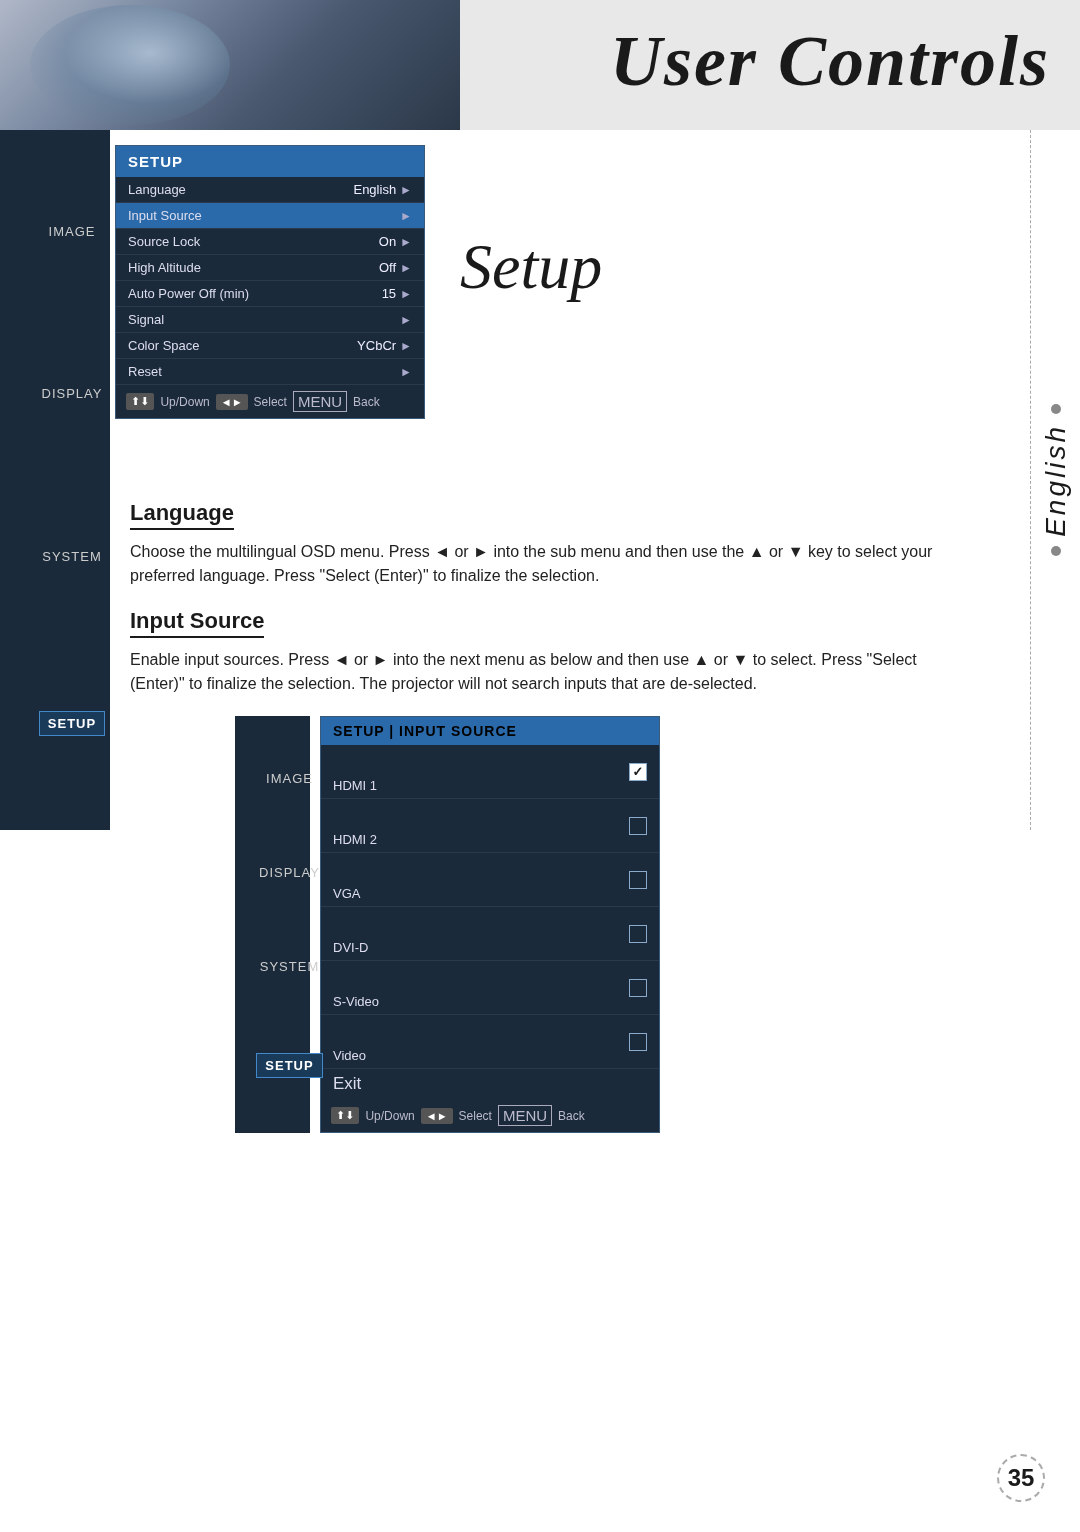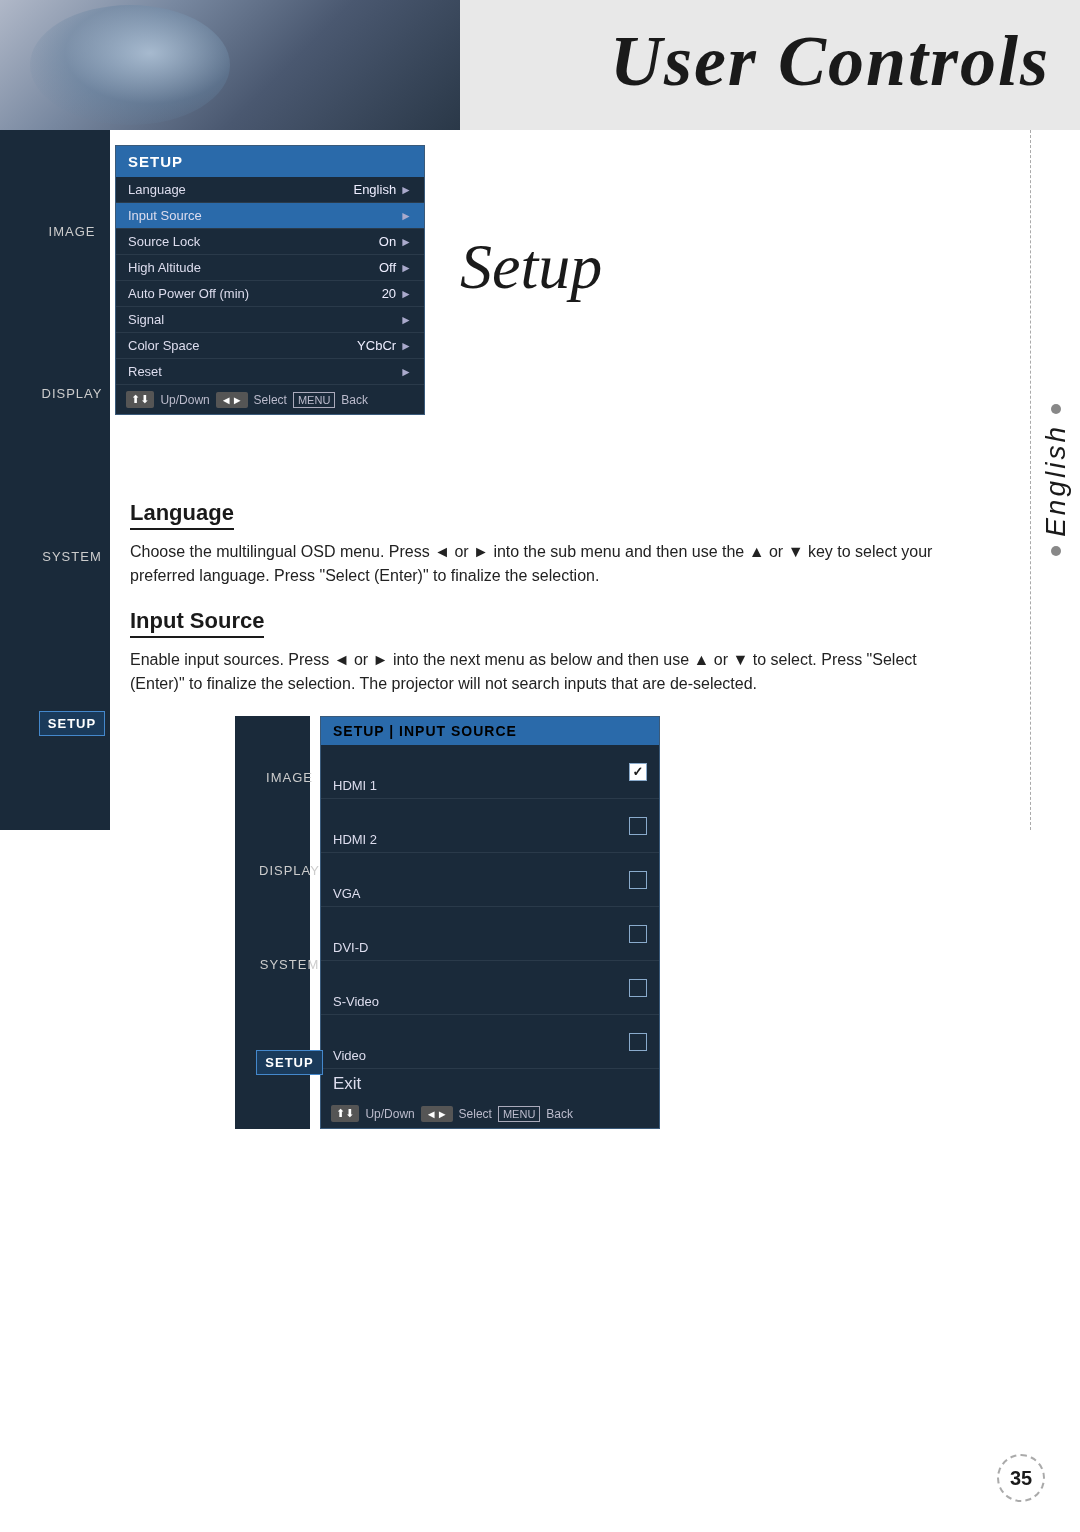--- a/index.html
+++ b/index.html
@@ -162,21 +162,21 @@
       padding: 2px 5px;
       border-radius: 2px;
     }
     .footer-text {
       color: #bbc;
       font-size: 12px;
     }
     .footer-box {
       border: 1px solid #aab;
       color: #bbc;
-      font-size: 11px;
+      font-size: 15px;
       padding: 1px 4px;
     }
 
     
     .setup-title {
       position: absolute;
       left: 460px;
       top: 230px;
       font-size: 64px;
       font-style: italic;
@@ -270,21 +270,21 @@
       position: absolute;
       bottom: 30px;
       right: 35px;
       width: 48px;
       height: 48px;
       border-radius: 50%;
       border: 2px dashed #aaa;
       display: flex;
       align-items: center;
       justify-content: center;
-      font-size: 20px;
+      font-size: 24px;
       font-weight: bold;
       color: #1a1a1a;
       background: #fff;
     }
   </style>
 </head>
 <body>
 
 <div class="header-area">
   <div class="header-image-left">
@@ -336,21 +336,21 @@
     <span class="menu-label">High Altitude</span>
     <span class="menu-value">
       <span>Off</span>
       <span class="arrow-right">►</span>
     </span>
   </div>
 
   <div class="menu-row">
     <span class="menu-label">Auto Power Off (min)</span>
     <span class="menu-value">
-      <span>20</span>
+      <span>15</span>
       <span class="arrow-right">►</span>
     </span>
   </div>
 
   <div class="menu-row">
     <span class="menu-label">Signal</span>
     <span class="menu-value">
       <span class="arrow-right">►</span>
     </span>
   </div>

